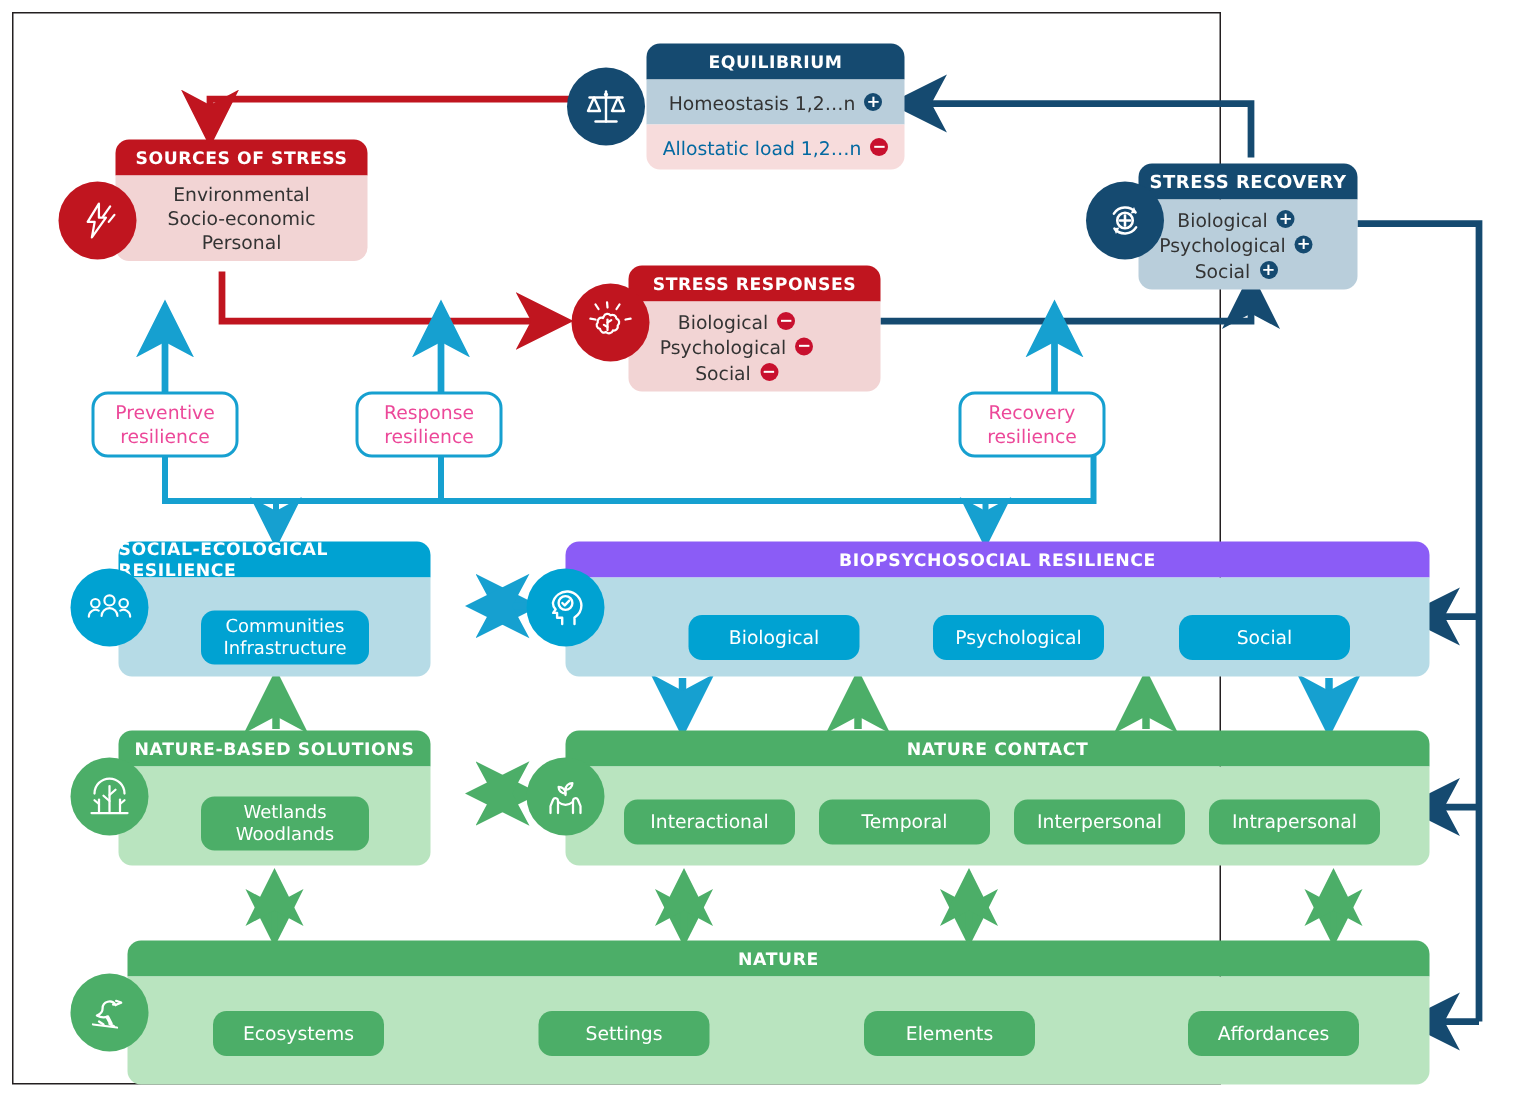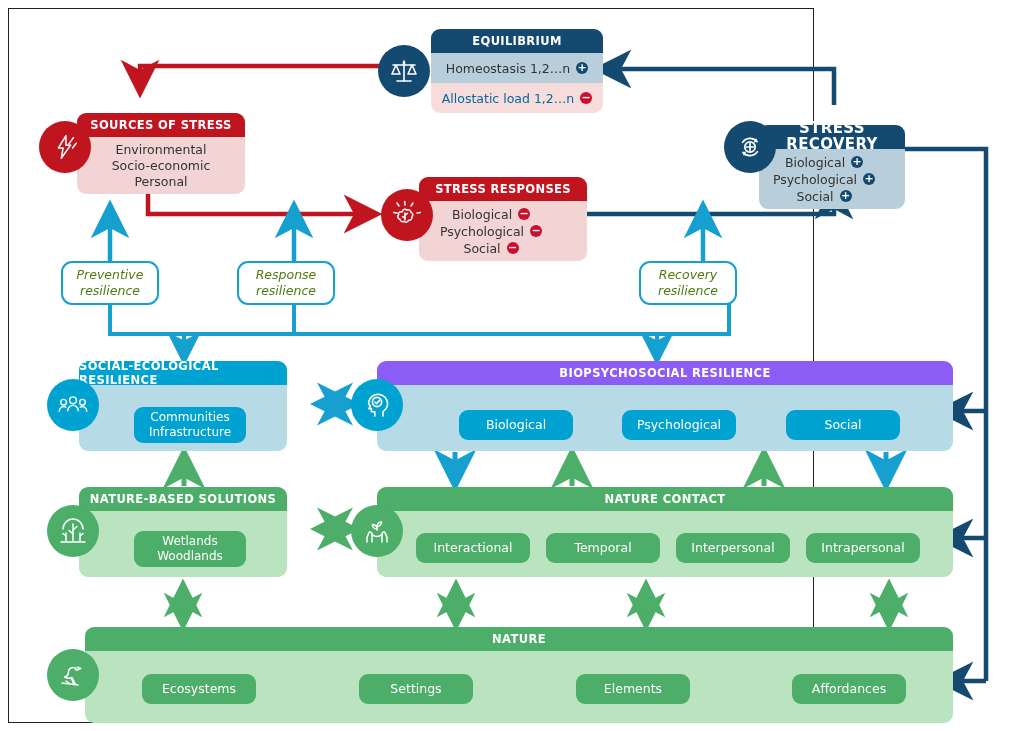--- a/index.html
+++ b/index.html
@@ -65,25 +65,24 @@
     display: flex; align-items: center; justify-content: center;
     text-align: center; line-height: 1.25;
   }
 
   
   .resbox {
     position: absolute;
     border: 2.2px solid #16a0d0;
     border-radius: 11px;
     background: #ffffff;
-    color: #4d7c0f;
+    color: #ec4899;
     display: flex; align-items: center; justify-content: center;
     text-align: center; line-height: 1.25;
     font-size: 12.5px;
-    font-style: italic;
   }
 
   
   .band { position: absolute; }
   .band .bhdr {
     border-radius: 9px 9px 0 0;
     color: #fff; font-weight: bold; letter-spacing: .4px;
     display: flex; align-items: center; justify-content: center;
     font-size: 11.5px;
   }
@@ -220,21 +219,21 @@
     <svg width="32" height="32" viewBox="0 0 32 32" fill="none" stroke="#ffffff" stroke-width="1.6" stroke-linecap="round" stroke-linejoin="round">
       <path d="M16 6 v20"></path>
           <path d="M9 26 h14"></path>
           <path d="M5 10 h22"></path>
       <circle cx="16" cy="8" r="1.4" fill="#fff" stroke="none"></circle>
       <path d="M8 10 L4 19 h8 Z"></path>
           <path d="M24 10 L20 19 h8 Z"></path>
     </svg>
   </div>
 
-  <div class="card" style="left:68px; top:104px; width:168px;">
+  <div class="card" style="left:68px; top:84px; width:168px;">
     <div class="hdr" style="height:24px; background:#c0151f; font-size:11.5px;">SOURCES OF STRESS</div>
     <div class="body" style="background:#f2d4d4; height:57px; gap:1px;">
       <span style="font-size:12.5px; color:#333;">Environmental</span>
       <span style="font-size:12.5px; color:#333;">Socio-economic</span>
       <span style="font-size:12.5px; color:#333;">Personal</span>
     </div>
   </div>
   <div class="circ" style="left:30px; top:112px; width:52px; height:52px; background:#c0151f;">
     <svg width="30" height="30" viewBox="0 0 32 32" fill="none" stroke="#ffffff" stroke-width="1.6" stroke-linejoin="round">
       <path d="M17 4 L9 17 h5 l-2 11 L22 14 h-5 Z"></path>
@@ -275,21 +274,21 @@
           <path d="M14 19 l-2.4-1.4"></path>
       <path d="M8 7 l-2-3"></path>
           <path d="M14 6 l-.3-3.4"></path>
           <path d="M20 7 l2-3"></path>
       <path d="M6 14 l-3.4-.6"></path>
           <path d="M26 14 l3.4-.6"></path>
     </svg>
   </div>
 
   <div class="card" style="left:750px; top:100px; width:146px;">
-    <div class="hdr" style="height:24px; background:#154a70; font-size:15px;margin-top:16px;">STRESS RECOVERY</div>
+    <div class="hdr" style="height:24px; background:#154a70; font-size:12px;">STRESS RECOVERY</div>
     <div class="body" style="background:#b9cedb; height:60px; gap:2px; padding-right:16px;">
       <span class="rowline r">
         <span style="font-size:12.5px; color:#333;">Biological</span>
         <span class="badge plus">
               <span>+</span>
             </span>
       </span>
       <span class="rowline r">
         <span style="font-size:12.5px; color:#333;">Psychological</span>
         <span class="badge plus">

